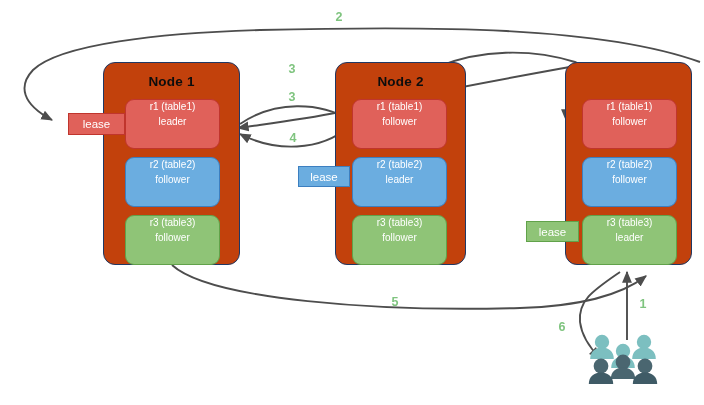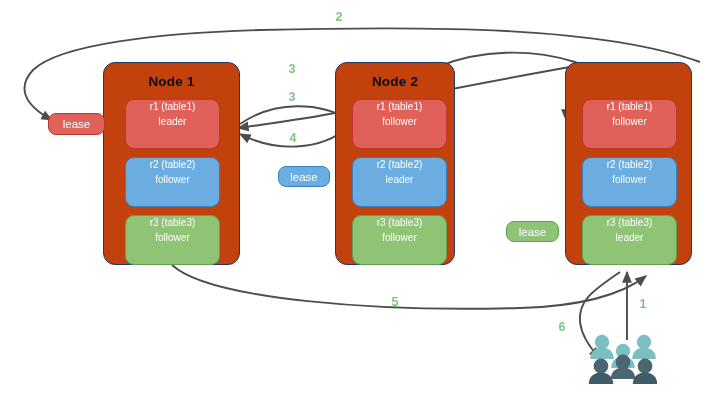--- a/index.html
+++ b/index.html
@@ -53,28 +53,29 @@
     justify-content: flex-start;
     color: #ffffff;
     font-size: 10px;
     line-height: 14.5px;
     text-align: center;
   }
   .replica .l1, .replica .l2 { display: block; }
   .lease {
     position: absolute;
     box-sizing: border-box;
-    border-radius: 8px;
+    border-radius: 0;
     border-width: 1.6px;
     border-style: solid;
     display: flex;
     align-items: center;
     justify-content: center;
     color: #ffffff;
     font-size: 11.5px;
+    margin-left: 20px;
   }
   .step-label {
     position: absolute;
     color: #7FC47F;
     font-size: 12.5px;
     font-weight: bold;
     text-align: center;
     width: 20px;
   }
   #users-icon {
@@ -123,21 +124,21 @@
     <div class="replica" style="left:21px; top:94px; width:95px; height:50px; background:#6BADE0; border-color:#3C7FC0;">
       <span class="l1">r2 (table2)</span>
       <span class="l2">follower</span>
     </div>
     <div class="replica" style="left:21px; top:152px; width:95px; height:50px; background:#8FC477; border-color:#61A24A;">
       <span class="l1">r3 (table3)</span>
       <span class="l2">follower</span>
     </div>
   </div>
 
-  <div class="node-box" style="left:335px; top:62px; width:120px; height:203px;">
+  <div class="node-box" style="left:335px; top:62px; width:131px; height:203px;">
     <div class="node-title">Node 2</div>
     <div class="replica" style="left:16px; top:36px; width:95px; height:50px; background:#E0615A; border-color:#C0352D;">
       <span class="l1">r1 (table1)</span>
       <span class="l2">follower</span>
     </div>
     <div class="replica" style="left:16px; top:94px; width:95px; height:50px; background:#6BADE0; border-color:#3C7FC0;">
       <span class="l1">r2 (table2)</span>
       <span class="l2">leader</span>
     </div>
     <div class="replica" style="left:16px; top:152px; width:95px; height:50px; background:#8FC477; border-color:#61A24A;">

